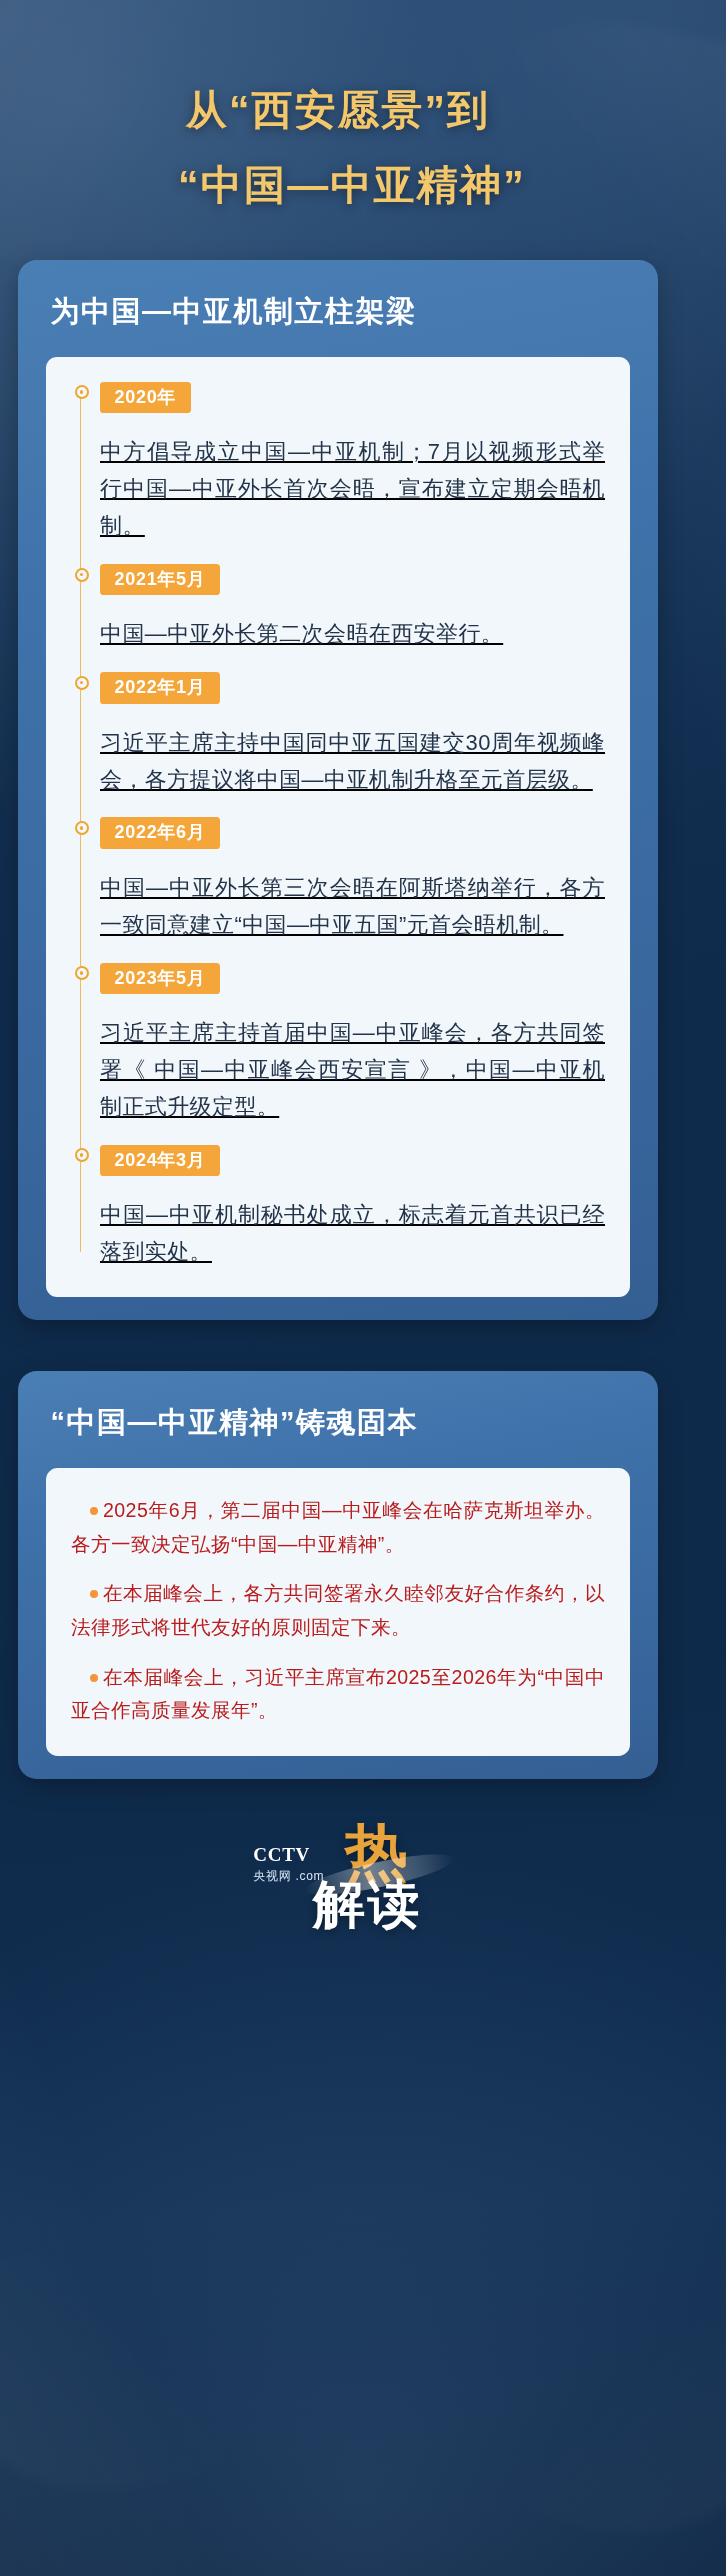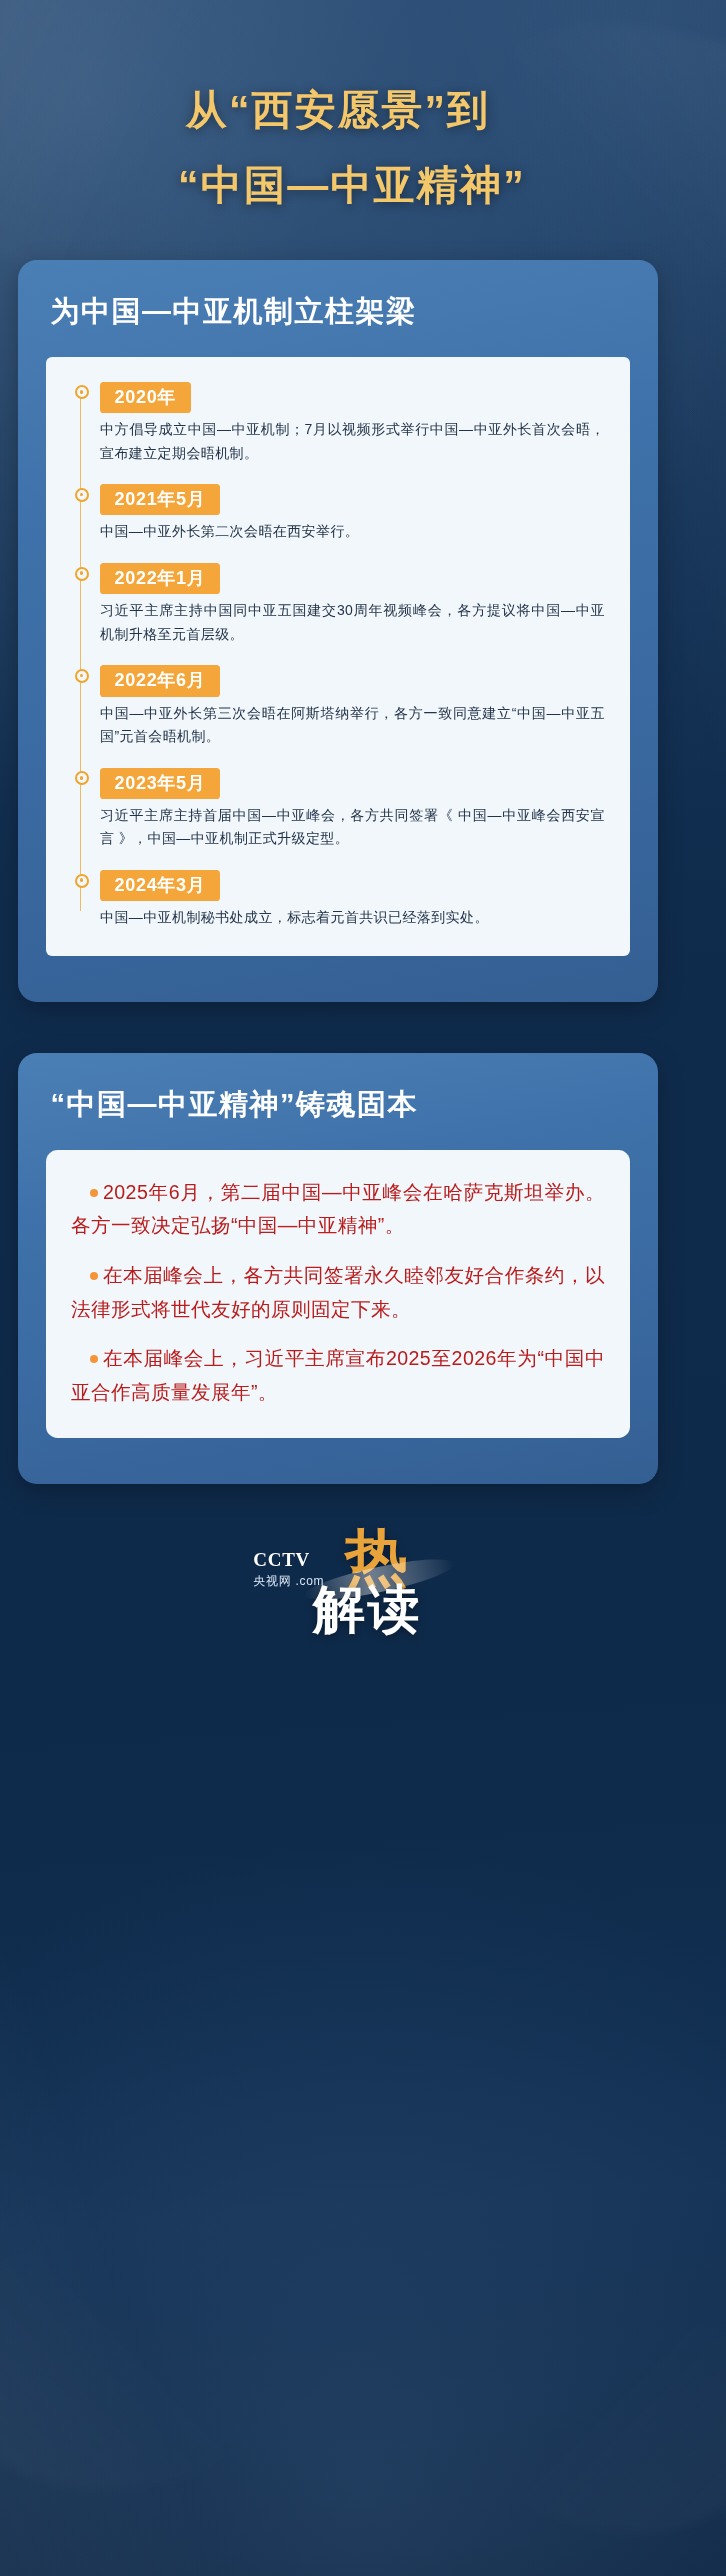--- a/index.html
+++ b/index.html
@@ -93,40 +93,41 @@
     padding-left: 28px;
   }
 
   
   .panel {
     margin: 0 auto;
     width: 640px;
     background: linear-gradient(170deg, #4a7fb5 0%, #3f72aa 30%, #39689f 70%, #345f93 100%);
     border-radius: 19px;
     box-shadow: 0 7.3px 25px rgba(0,0,0,0.26);
-    padding: 29px 28px 46px;
+    padding: 29px 28px 23px;
     box-sizing: border-box;
   }
   .panel + .panel {
     margin-top: 51px;
   }
   .panel-title {
     color: #ffffff;
     font-size: 29px;
     font-weight: bold;
     letter-spacing: 1.5px;
     margin: 2.9px 0 25px 4.4px;
   }
 
   
   .inner-card {
     background: #f2f7fb;
-    border-radius: 6px;
+    border-radius: 11px;
     padding: 25px 25px 26px;
     box-sizing: border-box;
+    text-decoration: underline;
   }
 
   
   .timeline {
     position: relative;
     padding-left: 29px;
   }
   .timeline::before {
     content: "";
     position: absolute;
@@ -167,22 +168,22 @@
     display: inline-block;
     background: #f4a63a;
     color: #ffffff;
     font-size: 18px;
     font-weight: bold;
     padding: 2.9px 14.5px 4.4px;
     border-radius: 3.6px;
     letter-spacing: 0.7px;
   }
   .tl-text {
-    margin-top: 5px;
-    font-size: 14px;
+    margin-top: 21px;
+    font-size: 22px;
     line-height: 1.68;
     color: #23344a;
     letter-spacing: 0.4px;
     text-align: justify;
   }
 
   
   .bullet-card {
     background: #f2f7fb;
     border-radius: 11.6px;

